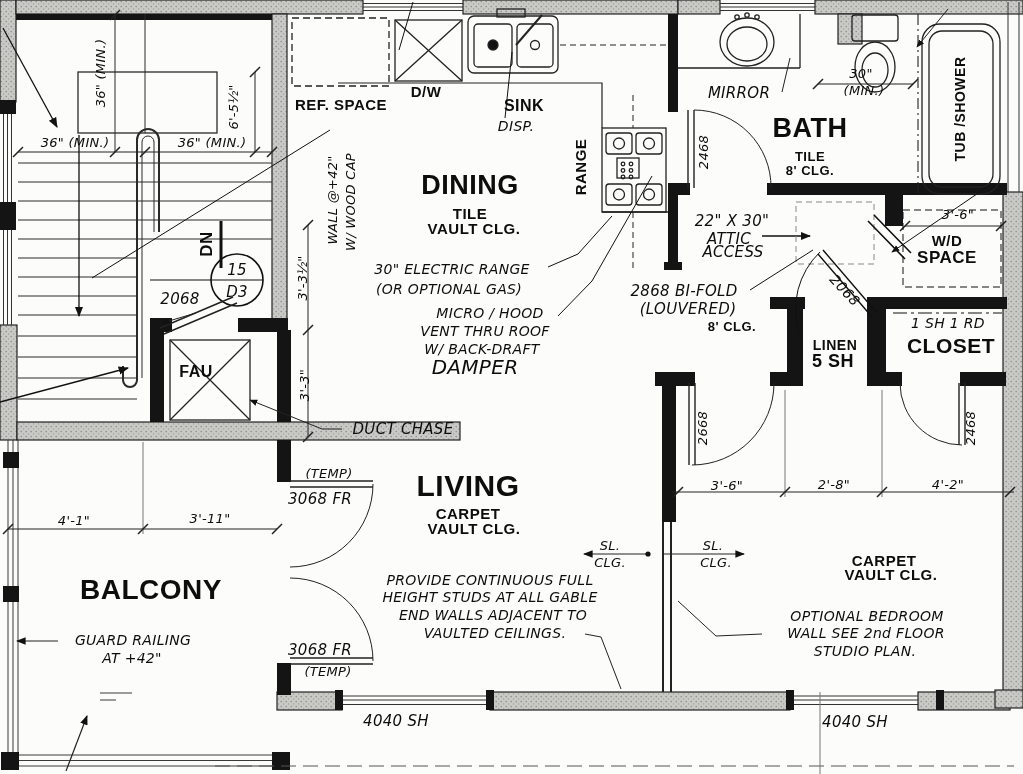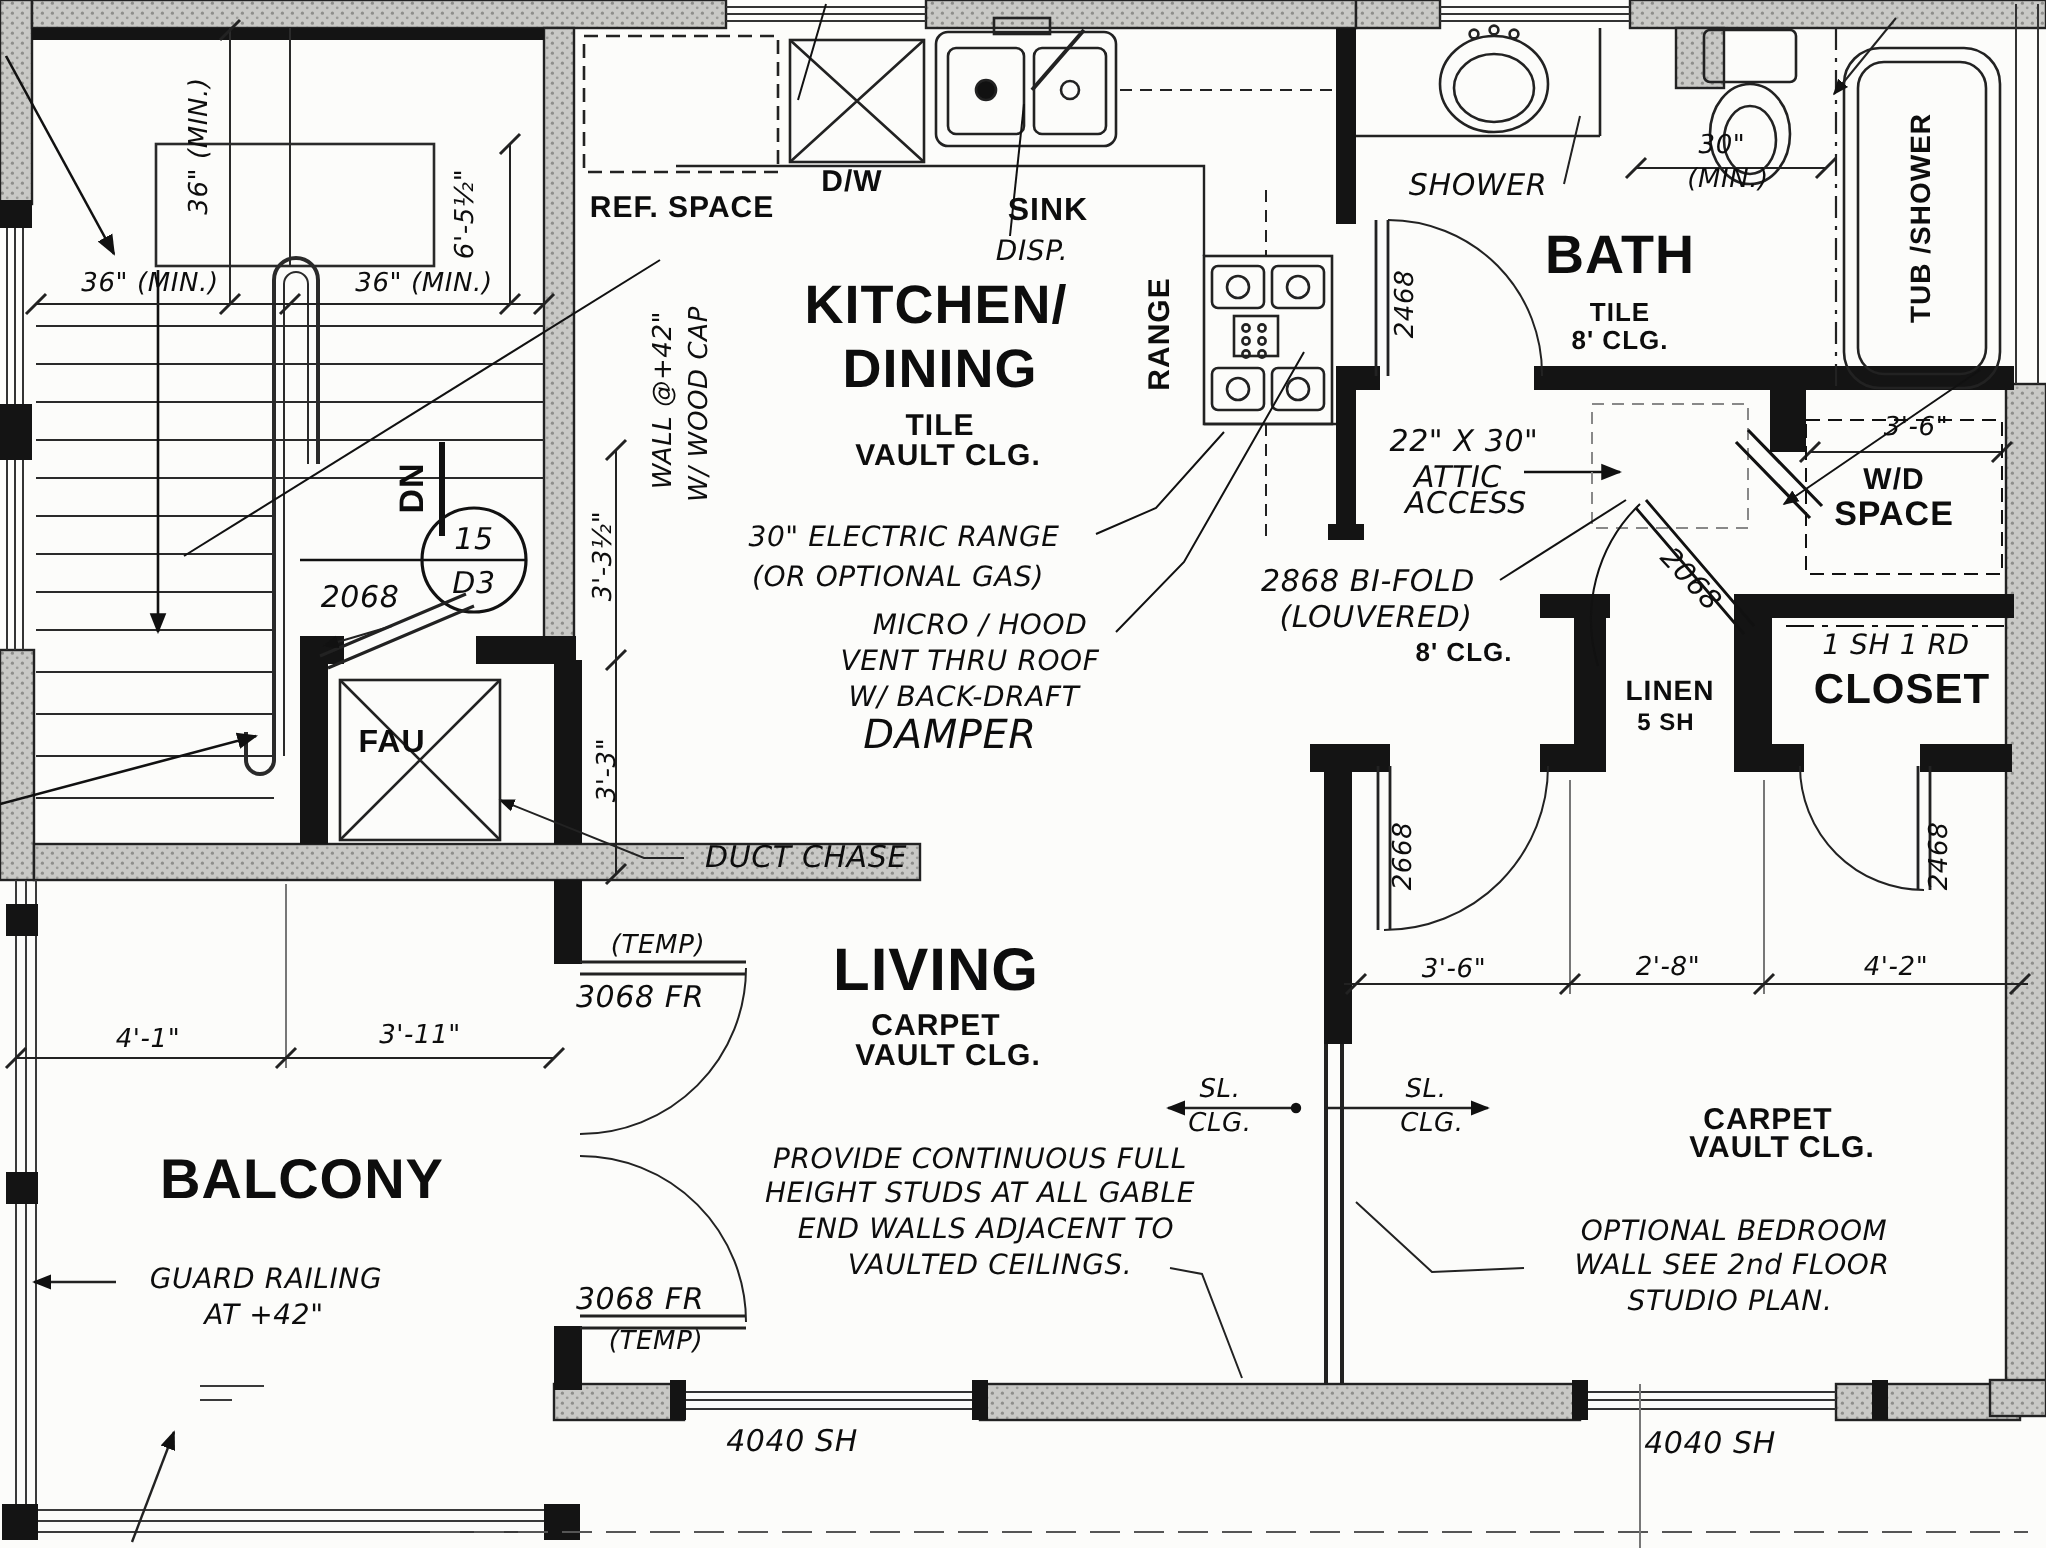--- a/index.html
+++ b/index.html
@@ -286,33 +286,32 @@
 <div class="lbl hand" style="left:403px;top:429px;font-size:15px">DUCT CHASE</div>
 <div class="lbl hand r90" style="left:302px;top:278px;font-size:13px">3'-3½"</div>
 <div class="lbl hand r90" style="left:304px;top:385px;font-size:13px">3'-3"</div>
 <div class="lbl hand r90" style="left:332px;top:200px;font-size:13px">WALL @+42"</div>
 <div class="lbl hand r90" style="left:350px;top:202px;font-size:13px">W/ WOOD CAP</div>
 
 <div class="lbl b" style="left:341px;top:104px;font-size:15px">REF. SPACE</div>
 <div class="lbl b" style="left:426px;top:91px;font-size:15px">D/W</div>
 <div class="lbl b" style="left:524px;top:106px;font-size:16px">SINK</div>
 <div class="lbl hand" style="left:516px;top:126px;font-size:14px">DISP.</div>
-<div class="lbl b" style="left:468px;top:153px;font-size:27px">KITCHEN/</div>
 <div class="lbl b" style="left:470px;top:185px;font-size:27px">DINING</div>
 <div class="lbl b" style="left:470px;top:213px;font-size:15px">TILE</div>
 <div class="lbl b" style="left:474px;top:228px;font-size:15px">VAULT CLG.</div>
 <div class="lbl b r90" style="left:580px;top:167px;font-size:15px">RANGE</div>
 <div class="lbl hand" style="left:452px;top:269px;font-size:14px">30" ELECTRIC RANGE</div>
 <div class="lbl hand" style="left:449px;top:289px;font-size:14px">(OR OPTIONAL GAS)</div>
 <div class="lbl hand" style="left:490px;top:313px;font-size:14px">MICRO / HOOD</div>
 <div class="lbl hand" style="left:485px;top:331px;font-size:14px">VENT THRU ROOF</div>
 <div class="lbl hand" style="left:482px;top:349px;font-size:14px">W/ BACK-DRAFT</div>
 <div class="lbl hand" style="left:475px;top:367px;font-size:20px">DAMPER</div>
 
-<div class="lbl hand" style="left:739px;top:93px;font-size:15px">SHOWER</div>
+<div class="lbl hand" style="left:739px;top:93px;font-size:15px">MIRROR</div>
 <div class="lbl b" style="left:810px;top:128px;font-size:27px">BATH</div>
 <div class="lbl b" style="left:810px;top:156px;font-size:13px">TILE</div>
 <div class="lbl b" style="left:810px;top:170px;font-size:13px">8' CLG.</div>
 <div class="lbl hand" style="left:861px;top:73px;font-size:13px">30"</div>
 <div class="lbl hand" style="left:864px;top:90px;font-size:13px">(MIN.)</div>
 <div class="lbl b r90" style="left:960px;top:109px;font-size:14px">TUB /SHOWER</div>
 <div class="lbl hand r90" style="left:703px;top:152px;font-size:13px">2468</div>
 
 <div class="lbl hand" style="left:732px;top:221px;font-size:15px">22" X 30"</div>
 <div class="lbl hand" style="left:729px;top:239px;font-size:15px">ATTIC</div>
@@ -321,21 +320,21 @@
 <div class="lbl hand" style="left:688px;top:309px;font-size:15px">(LOUVERED)</div>
 <div class="lbl b" style="left:732px;top:326px;font-size:13px">8' CLG.</div>
 <div class="lbl hand r45" style="left:845px;top:290px;font-size:14px">2068</div>
 
 <div class="lbl b" style="left:947px;top:240px;font-size:15px">W/D</div>
 <div class="lbl b" style="left:947px;top:257px;font-size:17px">SPACE</div>
 <div class="lbl hand" style="left:958px;top:214px;font-size:13px">3'-6"</div>
 <div class="lbl hand" style="left:948px;top:323px;font-size:14px">1 SH  1 RD</div>
 <div class="lbl b" style="left:951px;top:345px;font-size:21px">CLOSET</div>
 <div class="lbl b" style="left:835px;top:345px;font-size:14px">LINEN</div>
-<div class="lbl b" style="left:833px;top:361px;font-size:12px">5 SH</div>
+<div class="lbl b" style="left:833px;top:361px;font-size:18px">5 SH</div>
 
 <div class="lbl hand r90" style="left:702px;top:428px;font-size:13px">2668</div>
 <div class="lbl hand r90" style="left:970px;top:428px;font-size:13px">2468</div>
 <div class="lbl hand" style="left:727px;top:485px;font-size:13px">3'-6"</div>
 <div class="lbl hand" style="left:834px;top:484px;font-size:13px">2'-8"</div>
 <div class="lbl hand" style="left:948px;top:484px;font-size:13px">4'-2"</div>
 
 <div class="lbl hand" style="left:329px;top:473px;font-size:13px">(TEMP)</div>
 <div class="lbl hand" style="left:320px;top:499px;font-size:15px">3068 FR</div>
 <div class="lbl b" style="left:468px;top:486px;font-size:30px">LIVING</div>

